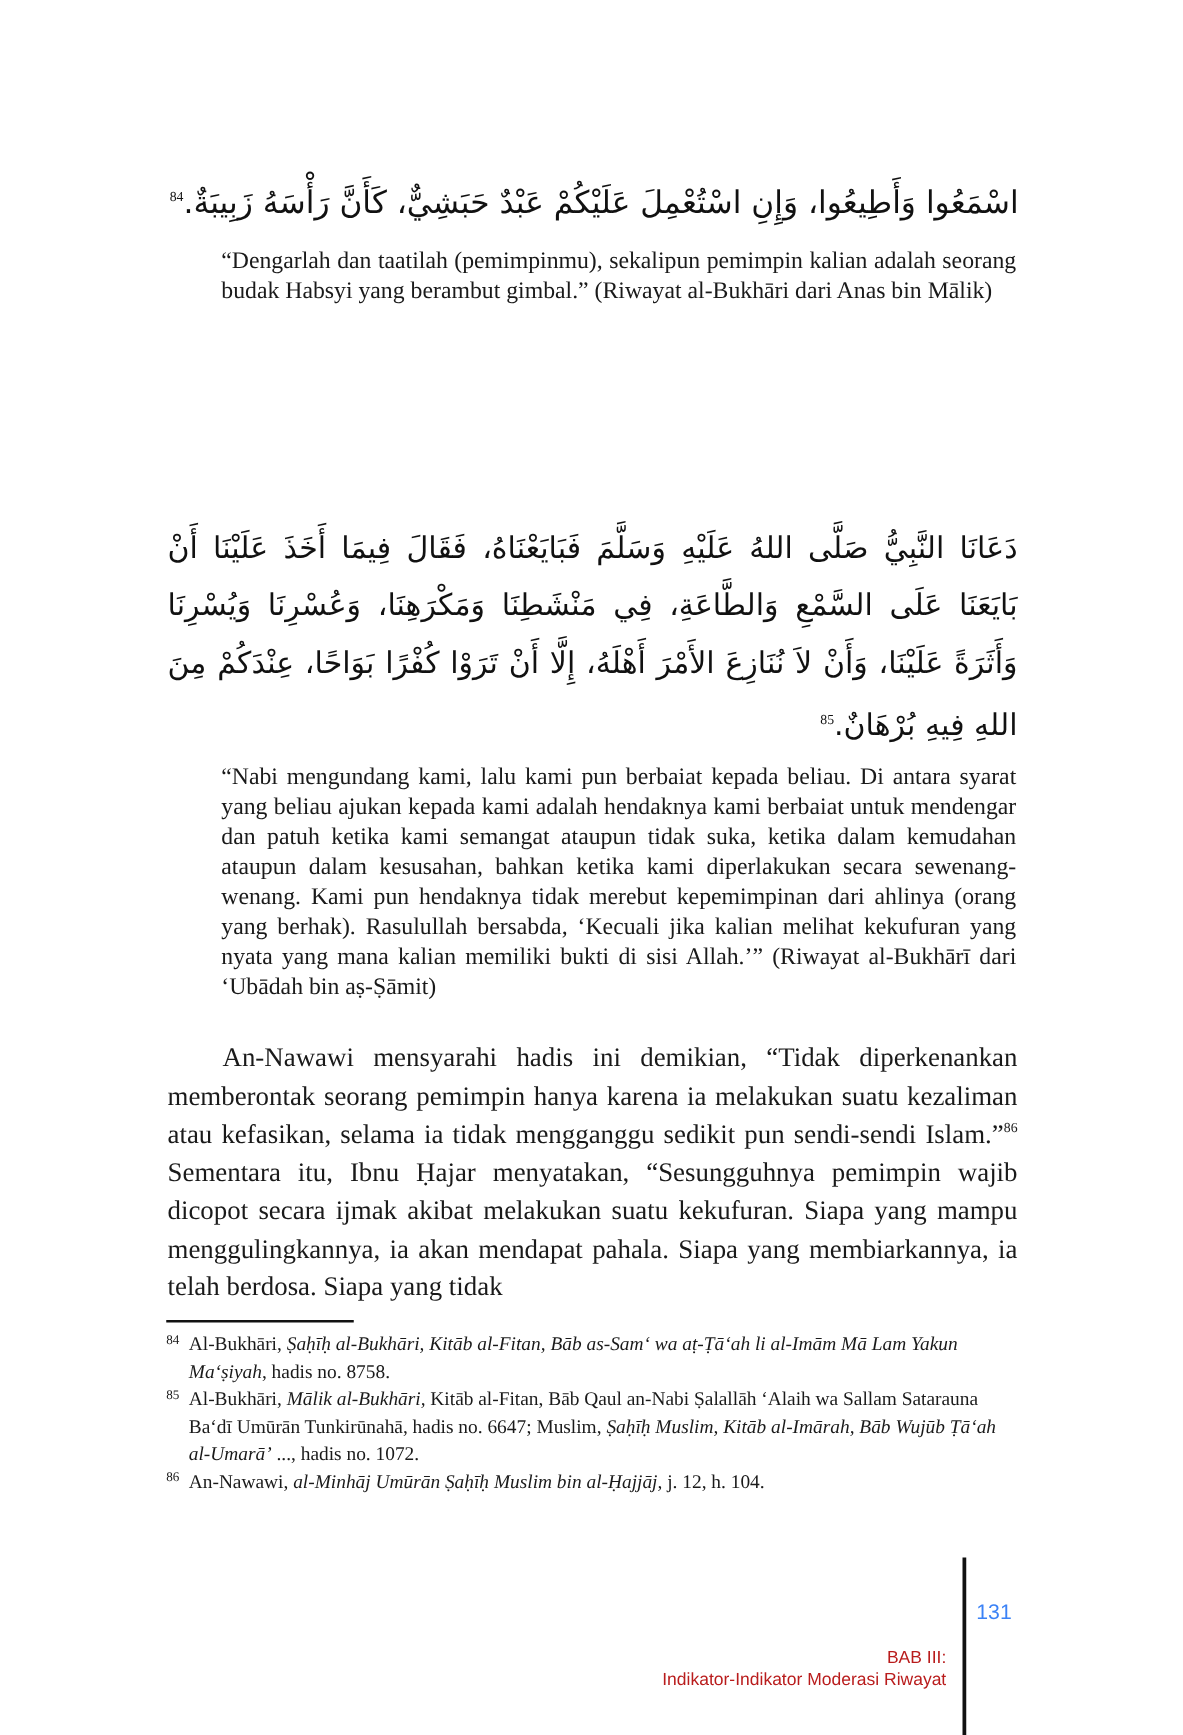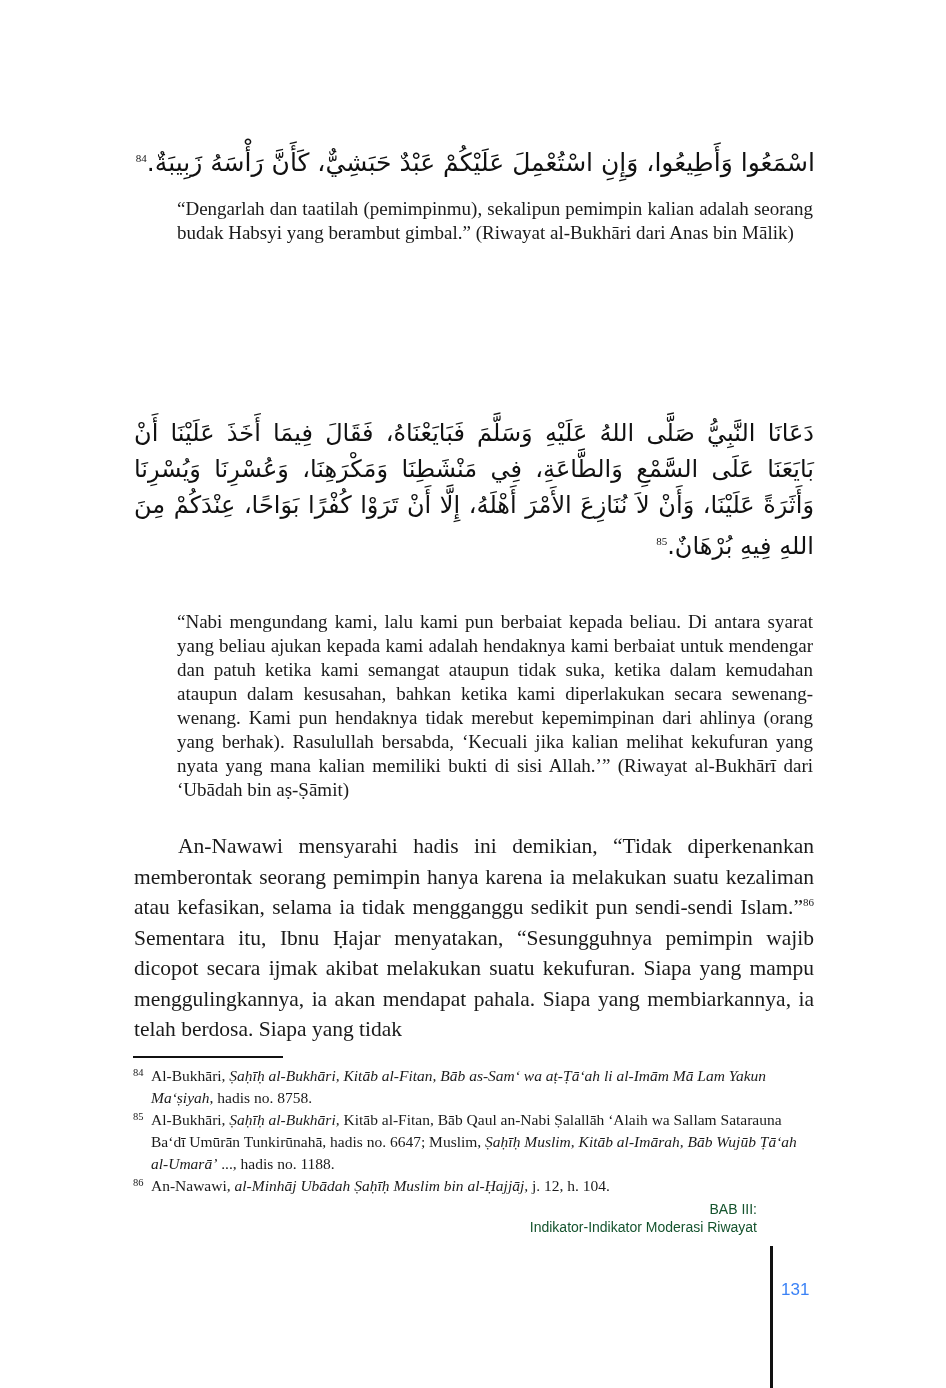--- a/index.html
+++ b/index.html
@@ -1,36 +1,36 @@
 <!DOCTYPE html>
 <html><head>
 <meta charset="utf-8">
 <style>
   html, body { margin: 0; padding: 0; background: #ffffff; }
   body { width: 946px; height: 1388px; position: relative; overflow: hidden; color: #1a1a1a; }
   .page { position: absolute; left: 0; top: 0; width: 946px; height: 1312px; background: #ffffff; }
   .serif { font-family: "Liberation Serif", "DejaVu Serif", serif; }
   .arabic { font-family: "DejaVu Sans", "Liberation Serif", serif; direction: rtl; text-align: right; color: #111; }
   .arabic-1 { position: absolute; left: 270px; top: 136px; width: 545px; font-size: 25px; line-height: 44px; white-space: nowrap; }
-  .arabic-2 { position: absolute; left: 134px; top: 415px; width: 680px; font-size: 24px; line-height: 36px; text-align: justify; text-align-last: right; }
+  .arabic-2 { position: absolute; left: 134px; top: 415px; width: 680px; font-size: 24px; line-height: 46px; text-align: justify; text-align-last: right; }
   .fn-mark-ar { font-size: 11px; vertical-align: super; direction: ltr; unicode-bidi: embed; font-family: "Liberation Serif", serif; }
   .quote { position: absolute; left: 177px; width: 636px; font-size: 19px; line-height: 24px; text-align: justify; }
   .quote-1 { top: 197px; }
   .quote-2 { top: 563px; margin-top: 47px; }
   .para { position: absolute; left: 134px; width: 680px; font-size: 21.5px; line-height: 30.5px; text-align: justify; }
   .para-1 { top: 285px; }
   .para-2 { top: 831px; }
   .para p { margin: 0; text-indent: 44px; }
   sup.fn { font-size: 11px; line-height: 0; vertical-align: super; }
   .fn-rule { position: absolute; left: 133px; top: 1056px; width: 150px; height: 2px; background: #111; }
   .footnotes { position: absolute; left: 133px; top: 1065px; width: 682px; font-size: 15.5px; line-height: 22px; }
   .footnote { position: relative; padding-left: 18px; }
   .footnote .num { position: absolute; left: 0; top: -3px; font-size: 10.5px; }
   .footnote i { font-style: italic; }
-  .running-foot { position: absolute; left: 480px; top: 1200px; width: 277px; text-align: right; font-family: "Liberation Sans", "DejaVu Sans", sans-serif; font-size: 14px; line-height: 18px; color: #14532d; }
+  .running-foot { position: absolute; left: 480px; top: 1316px; width: 277px; text-align: right; font-family: "Liberation Sans", "DejaVu Sans", sans-serif; font-size: 14px; line-height: 18px; color: #b91c1c; }
   .foot-rule { position: absolute; left: 770px; top: 1246px; width: 2.5px; height: 142px; background: #111; }
   .page-number { position: absolute; left: 781px; top: 1264px; font-family: "Liberation Sans", "DejaVu Sans", sans-serif; font-size: 17px; color: #3b82f6; margin-top: 16px; }
 </style>
 </head>
 <body>
 
 <div class="page">
 
   <div class="arabic arabic-1"><span>اسْمَعُوا وَأَطِيعُوا، وَإِنِ اسْتُعْمِلَ عَلَيْكُمْ عَبْدٌ حَبَشِيٌّ، كَأَنَّ رَأْسَهُ زَبِيبَةٌ.</span><span class="fn-mark-ar">84</span></div>
 
@@ -42,22 +42,22 @@
   <div class="quote quote-2 serif">“Nabi mengundang kami, lalu kami pun berbaiat kepada beliau. Di antara syarat yang beliau ajukan kepada kami adalah hendaknya kami berbaiat untuk mendengar dan patuh ketika kami semangat ataupun tidak suka, ketika dalam kemudahan ataupun dalam kesusahan, bahkan ketika kami diperlakukan secara sewenang-wenang. Kami pun hendaknya tidak merebut kepemimpinan dari ahlinya (orang yang berhak). Rasulullah bersabda, ‘Kecuali jika kalian melihat kekufuran yang nyata yang mana kalian memiliki bukti di sisi Allah.’” (Riwayat al-Bukhārī dari ‘Ubādah bin aṣ-Ṣāmit)</div>
 
   <div class="para para-2 serif">
     <p><span>An-Nawawi mensyarahi hadis ini demikian, “Tidak diperkenankan memberontak seorang pemimpin hanya karena ia melakukan suatu kezaliman atau kefasikan, selama ia tidak mengganggu sedikit pun sendi-sendi Islam.”</span><sup class="fn">86</sup><span> Sementara itu, Ibnu Ḥajar menyatakan, “Sesungguhnya pemimpin wajib dicopot secara ijmak akibat melakukan suatu kekufuran. Siapa yang mampu menggulingkannya, ia akan mendapat pahala. Siapa yang membiarkannya, ia telah berdosa. Siapa yang tidak</span></p>
   </div>
 
   <div class="fn-rule"></div>
 
   <div class="footnotes serif" id="footnotes">
       <div class="footnote"><span class="num">84</span><span>Al-Bukhāri, </span><i>Ṣaḥīḥ al-Bukhāri, Kitāb al-Fitan, Bāb as-Sam‘ wa aṭ-Ṭā‘ah li al-Imām Mā Lam Yakun Ma‘ṣiyah</i><span>, hadis no. 8758.</span></div>
-      <div class="footnote"><span class="num">85</span><span>Al-Bukhāri, </span><i>Ṣaḥīḥ al-Bukhāri,</i><span> Kitāb al-Fitan, Bāb Qaul an-Nabi Ṣalallāh ‘Alaih wa Sallam Satarauna Ba‘dī Umūrān Tunkirūnahā, hadis no. 6647; Muslim, </span><i>Ṣaḥīḥ Muslim, Kitāb al-Imārah, Bāb Wujūb Ṭā‘ah al-Umarā’</i><span> ..., hadis no. 1188.</span></div>
-      <div class="footnote"><span class="num">86</span><span>An-Nawawi, </span><i>al-Minhāj Ubādah Ṣaḥīḥ Muslim bin al-Ḥajjāj,</i><span> j. 12, h. 104.</span></div>
+      <div class="footnote"><span class="num">85</span><span>Al-Bukhāri, </span><i>Mālik al-Bukhāri,</i><span> Kitāb al-Fitan, Bāb Qaul an-Nabi Ṣalallāh ‘Alaih wa Sallam Satarauna Ba‘dī Umūrān Tunkirūnahā, hadis no. 6647; Muslim, </span><i>Ṣaḥīḥ Muslim, Kitāb al-Imārah, Bāb Wujūb Ṭā‘ah al-Umarā’</i><span> ..., hadis no. 1072.</span></div>
+      <div class="footnote"><span class="num">86</span><span>An-Nawawi, </span><i>al-Minhāj Umūrān Ṣaḥīḥ Muslim bin al-Ḥajjāj,</i><span> j. 12, h. 104.</span></div>
     </div>
 
   <div class="running-foot">
     <div>BAB III:</div>
     <div>Indikator-Indikator Moderasi Riwayat</div>
   </div>
   <div class="foot-rule"></div>
   <div class="page-number">131</div>
 
 </div>

